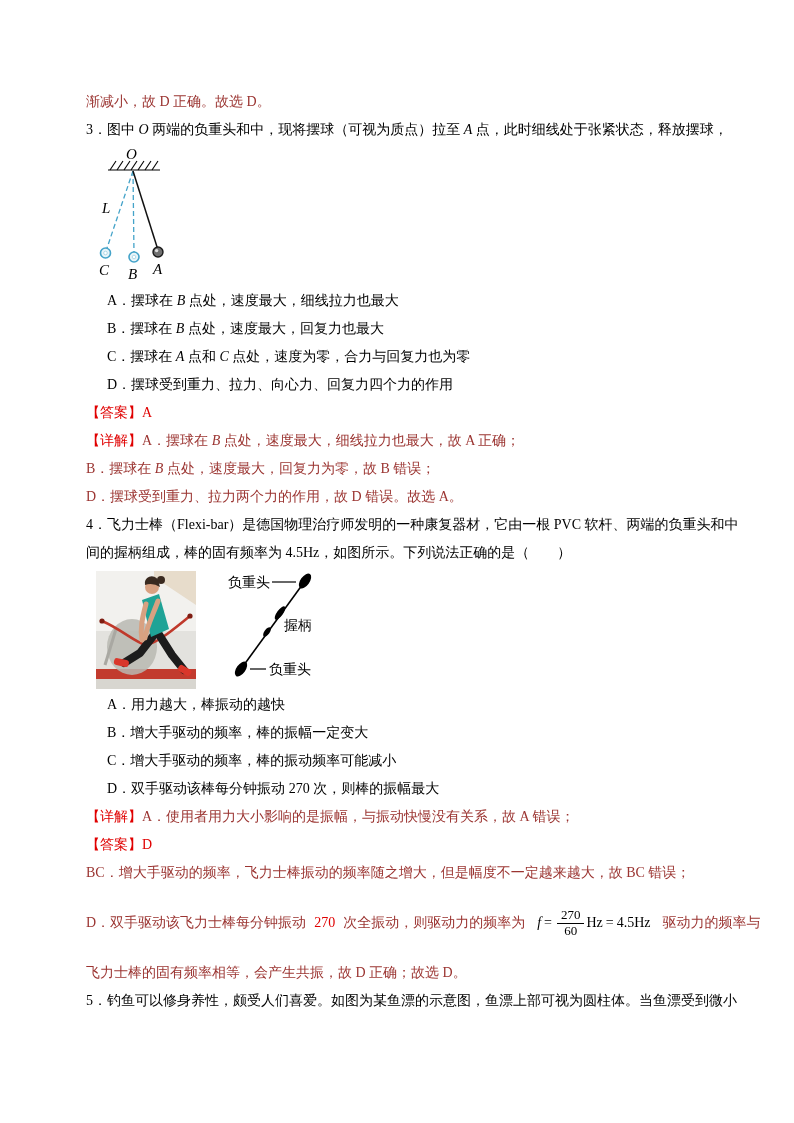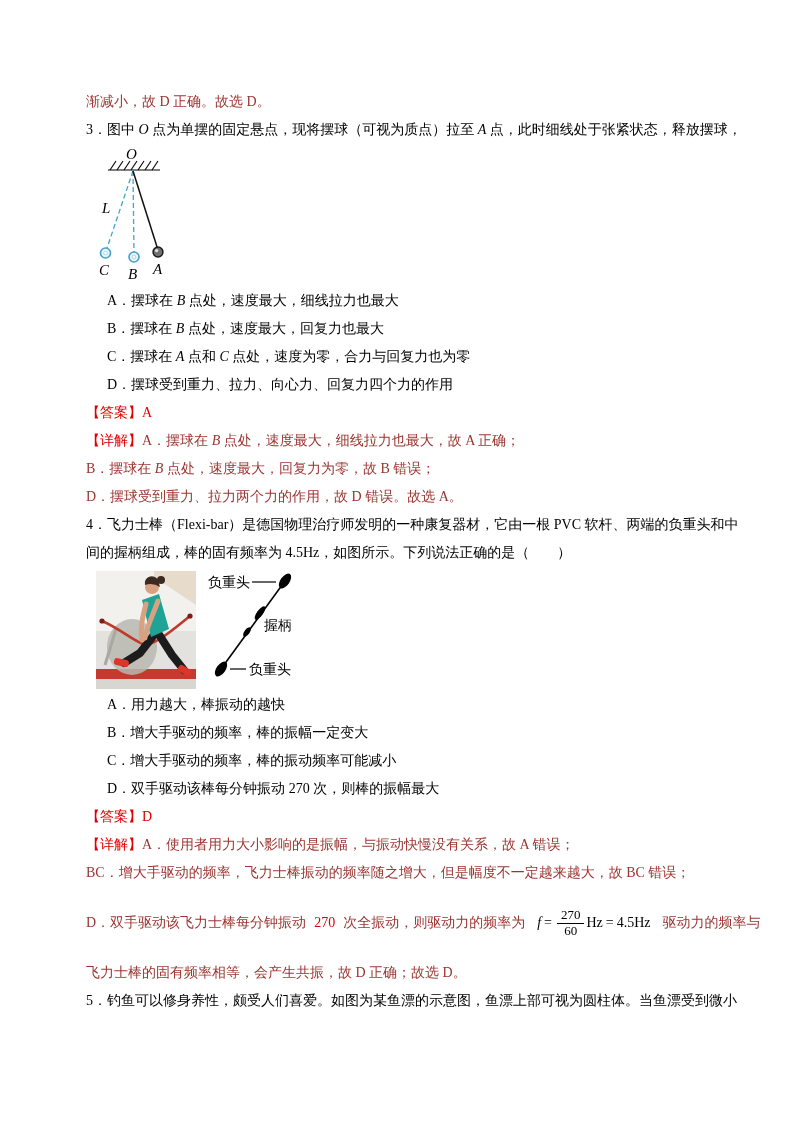--- a/index.html
+++ b/index.html
@@ -7,37 +7,37 @@
        font-family:"Liberation Serif","DejaVu Serif",serif;color:#000;}
   .page{position:relative;box-sizing:border-box;width:794px;height:1123px;
         padding:88px 35px 0 64px;margin-left:22px;}
   p.ln{margin:0;font-size:14px;line-height:28px;white-space:nowrap;}
   .opt{padding-left:21px;}
   .maroon{color:#9b3431;}
   .red{color:#e00000;font-family:Liberation Serif, serif;}
   .var{font-style:italic;font-family:"Liberation Serif","DejaVu Serif",serif;}
   .lat{font-family:"Liberation Serif","DejaVu Serif",serif;}
   .figwrap{margin:3px 0 2px 6px;}
-  .q4figs{display:flex;align-items:flex-start;gap:10px;margin:4px 0 2px 10px;}
+  .q4figs{display:flex;align-items:flex-start;gap:30px;margin:4px 0 2px 10px;}
   .formula-line{display:flex;align-items:center;height:44px;font-size:14px;white-space:nowrap;gap:8px;}
   .formula{display:inline-flex;align-items:center;color:#000;margin:0 4px;}
   .formula .eqs{margin:0 3px;}
   .frac{display:inline-flex;flex-direction:column;align-items:center;
         font-size:13px;line-height:1.15;margin:0 2px;}
   .frac .fnum{border-bottom:1px solid #000;padding:0 4px;}
   svg text{font-family:"Liberation Serif","DejaVu Serif",serif;}
 </style>
 </head>
 <body>
 
 <div class="page">
 
   <p class="ln maroon"><span>渐减小，故 D 正确。故选 D。</span></p>
 
-  <p class="ln"><span>3．图中 </span><span class="var">O</span><span> 点为单摆的固定悬点，现将摆球（可视为质点）拉至 </span><span class="var">A</span><span> 点，此时细线处于张紧状态，释放摆球，</span></p>
+  <p class="ln"><span>3．图中 </span><span class="var">O</span><span> 两端的负重头和中，现将摆球（可视为质点）拉至 </span><span class="var">A</span><span> 点，此时细线处于张紧状态，释放摆球，</span></p>
 
   <div class="figwrap">
     <svg width="100" height="134" viewBox="0 0 100 134">
       <text x="34" y="12" font-size="15" font-style="italic">O</text>
       <g stroke="#000" stroke-width="1.1">
         <line x1="16" y1="23" x2="68" y2="23"></line>
         <line x1="18" y1="23" x2="24" y2="14"></line>
         <line x1="25" y1="23" x2="31" y2="14"></line>
         <line x1="32" y1="23" x2="38" y2="14"></line>
         <line x1="39" y1="23" x2="45" y2="14"></line>
@@ -109,22 +109,22 @@
       <line x1="24" y1="98" x2="40" y2="98" stroke="#000" stroke-width="1.2"></line>
       <text x="43" y="103" font-size="14">负重头</text>
     </svg>
   </div>
 
   <p class="ln opt"><span>A．用力越大，棒振动的越快</span></p>
   <p class="ln opt"><span>B．增大手驱动的频率，棒的振幅一定变大</span></p>
   <p class="ln opt"><span>C．增大手驱动的频率，棒的振动频率可能减小</span></p>
   <p class="ln opt"><span>D．双手驱动该棒每分钟振动 </span><span class="lat">270</span><span> 次，则棒的振幅最大</span></p>
 
+  <p class="ln"><span class="red">【详解】</span><span class="maroon">A．使用者用力大小影响的是振幅，与振动快慢没有关系，故 A 错误；</span></p>
   <p class="ln"><span class="red">【答案】</span><span class="red lat">D</span></p>
-  <p class="ln"><span class="red">【详解】</span><span class="maroon">A．使用者用力大小影响的是振幅，与振动快慢没有关系，故 A 错误；</span></p>
   <p class="ln"><span class="maroon">BC．增大手驱动的频率，飞力士棒振动的频率随之增大，但是幅度不一定越来越大，故 BC 错误；</span></p>
   <p class="formula-line">
     <span class="maroon">D．双手驱动该飞力士棒每分钟振动 </span>
       <span class="red lat">270</span>
       <span class="maroon"> 次全振动，则驱动力的频率为 </span>
       <span class="formula">
         <span class="var">f</span>
         <span class="eqs">=</span>
         <span class="frac">
           <span class="fnum">270</span>

